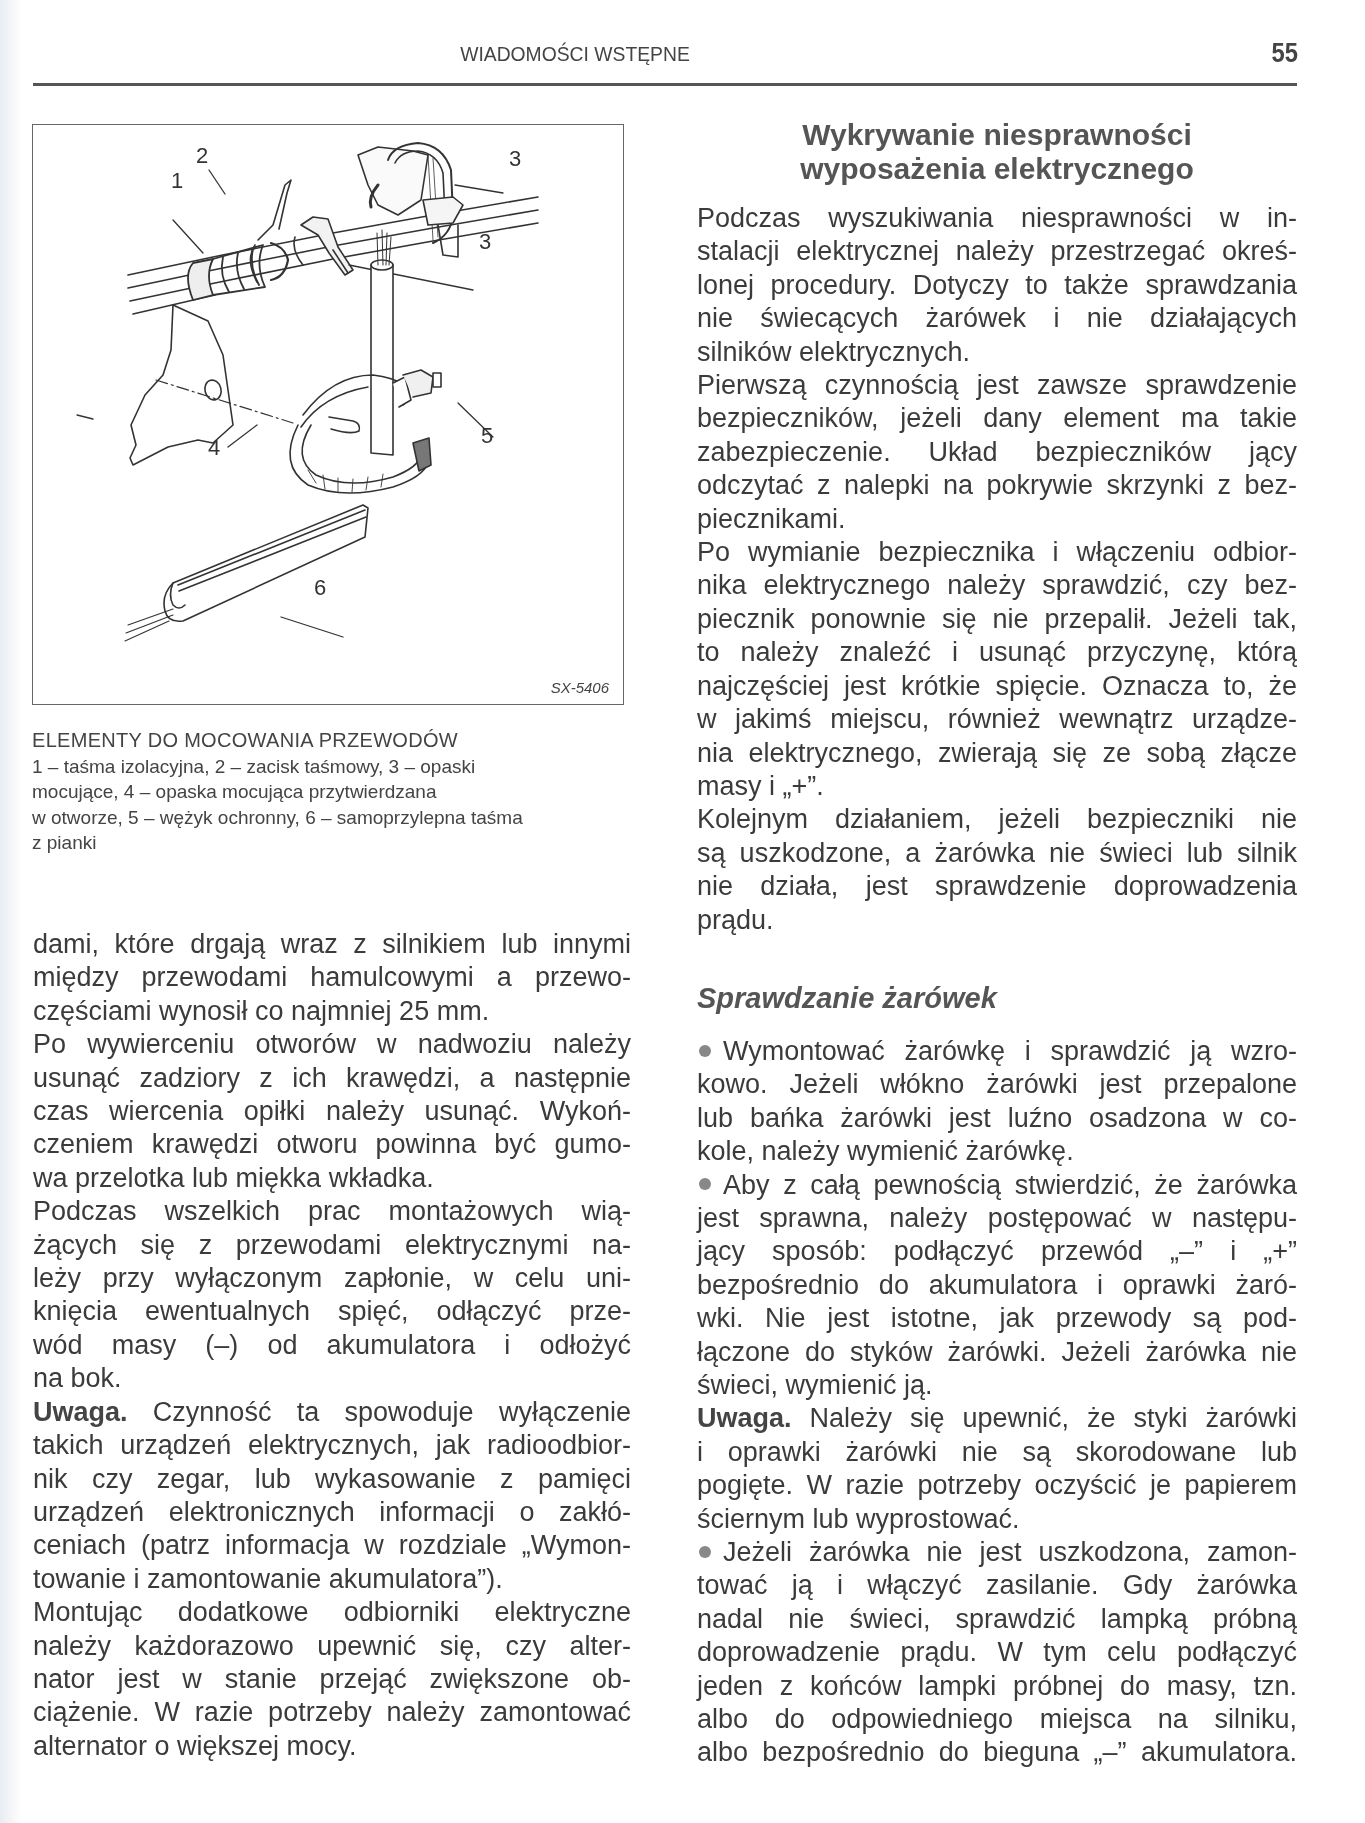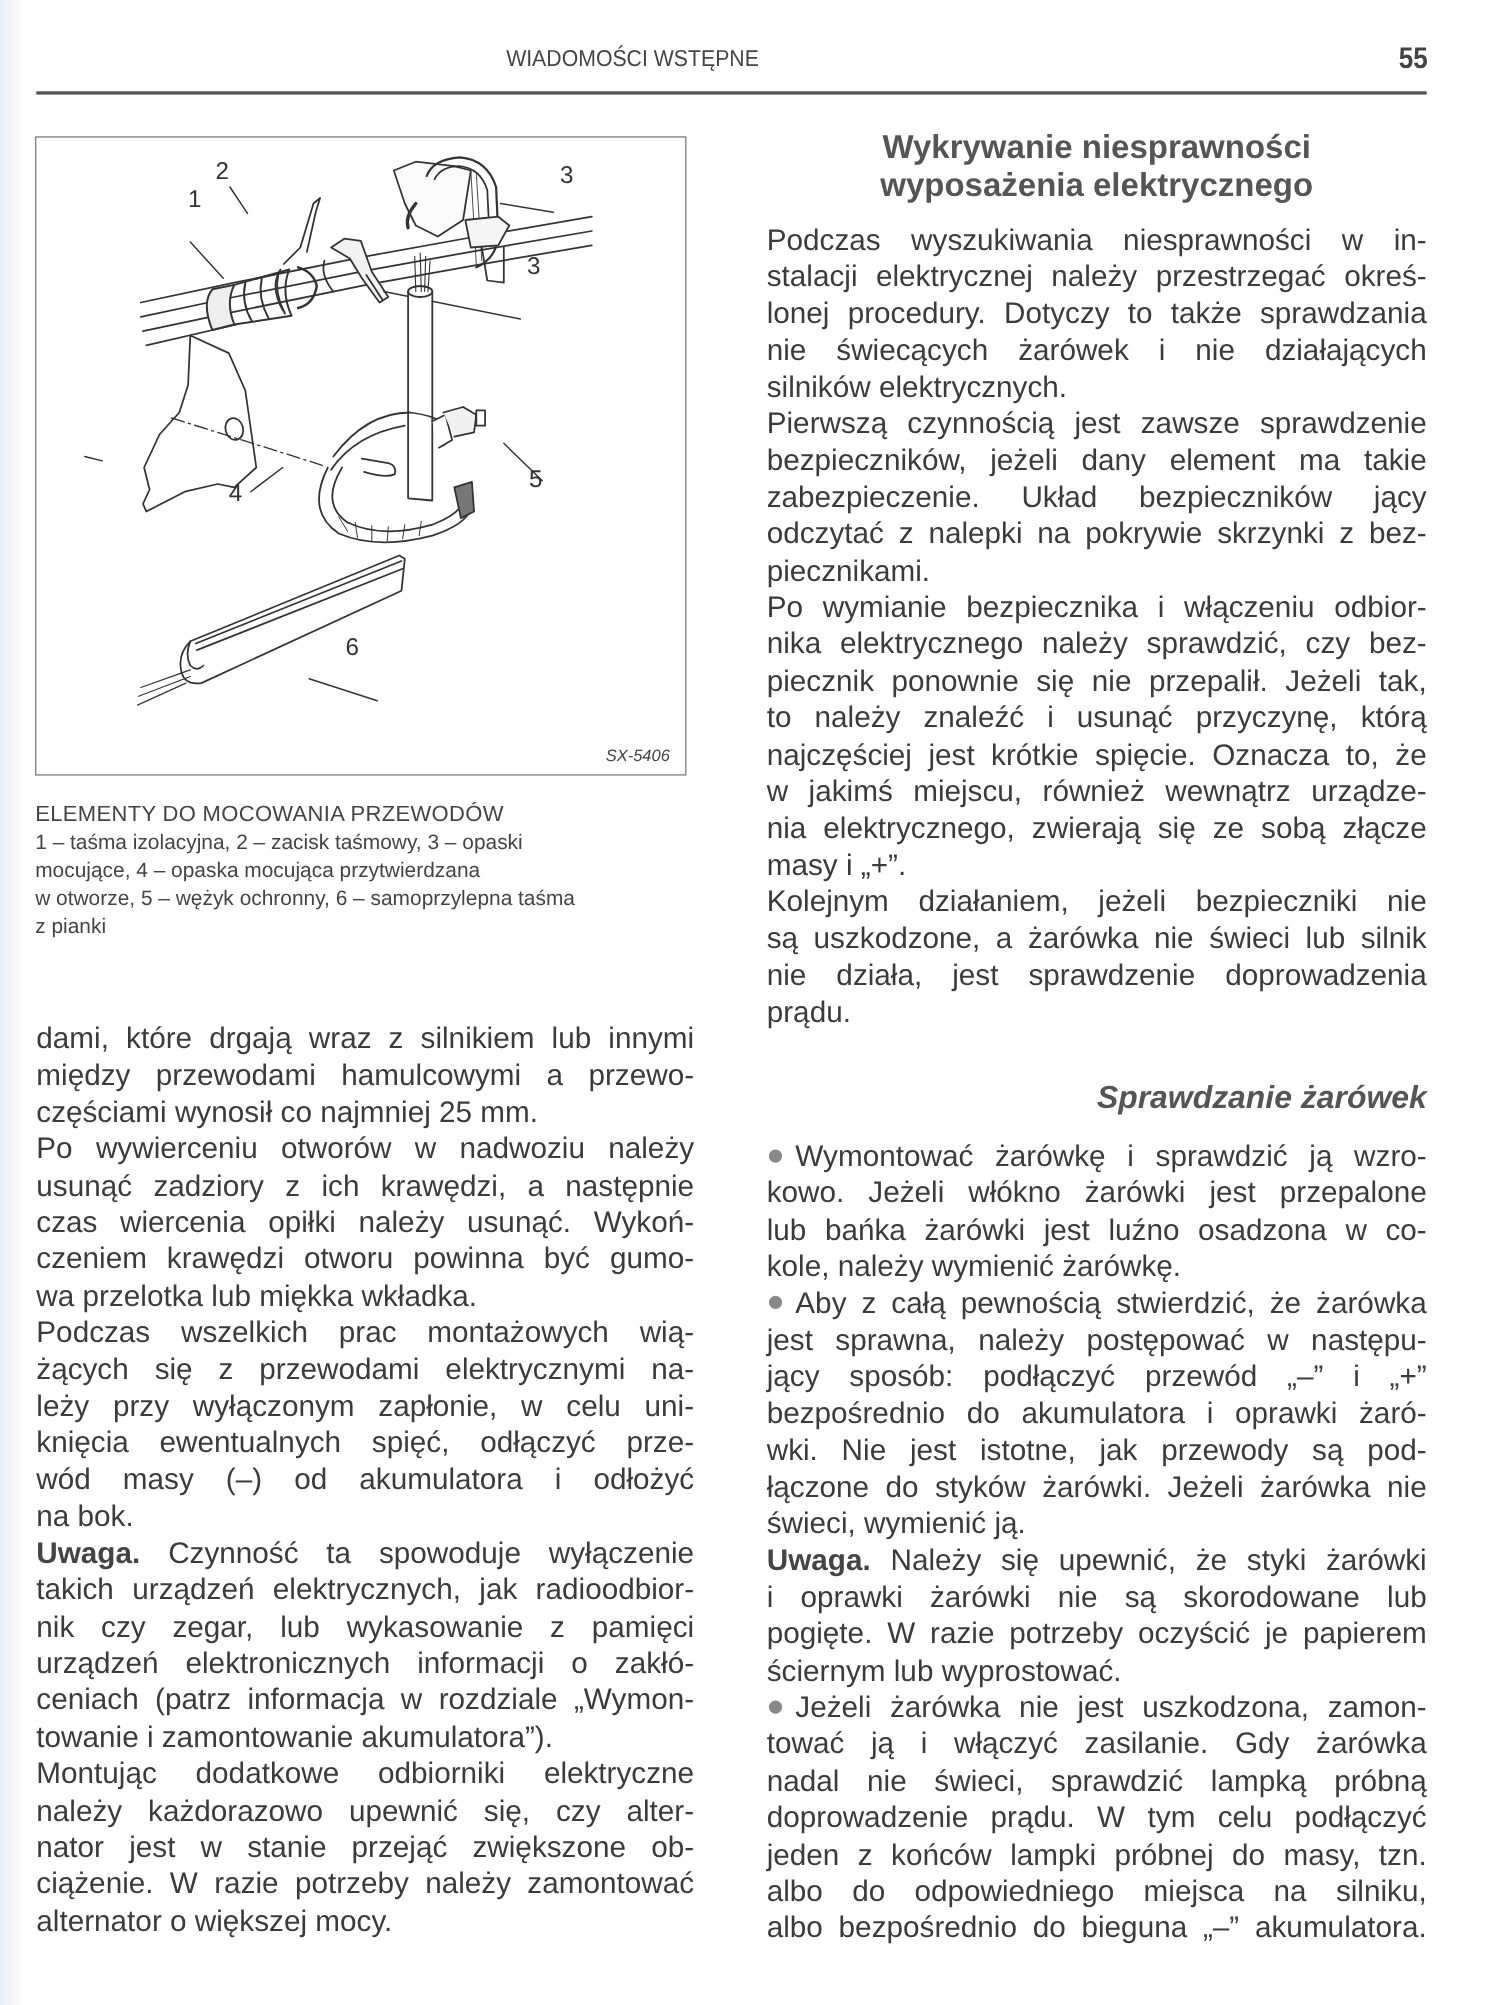--- a/index.html
+++ b/index.html
@@ -46,21 +46,21 @@
   }
   .col p { margin: 0; }
   .col-left { left: 33px; top: 928px; width: 598px; }
   .col-right { left: 697px; top: 118px; width: 600px; }
   .section-title {
     font-weight: bold; font-size: 30px; line-height: 34px; color: #555;
     margin: 0 0 16px 0; text-align: center;
   }
   .section-title-2 {
     font-weight: bold; font-style: italic; font-size: 29px; line-height: 34px;
-    color: #555; margin: 44px 0 20px 0; text-align: right;
+    color: #555; margin: 44px 0 20px 0; text-align: left;
   }
   .bold { font-weight: bold; color: #444; }
   .bullet {
     display: inline-block; width: 12px; height: 12px; border-radius: 50%;
     background: #888; margin: 0 12px 4px 2px; vertical-align: middle;
   }
   .line { display: block; text-align-last: justify; }
   .line.last { text-align-last: left; }
 </style>
 </head>

